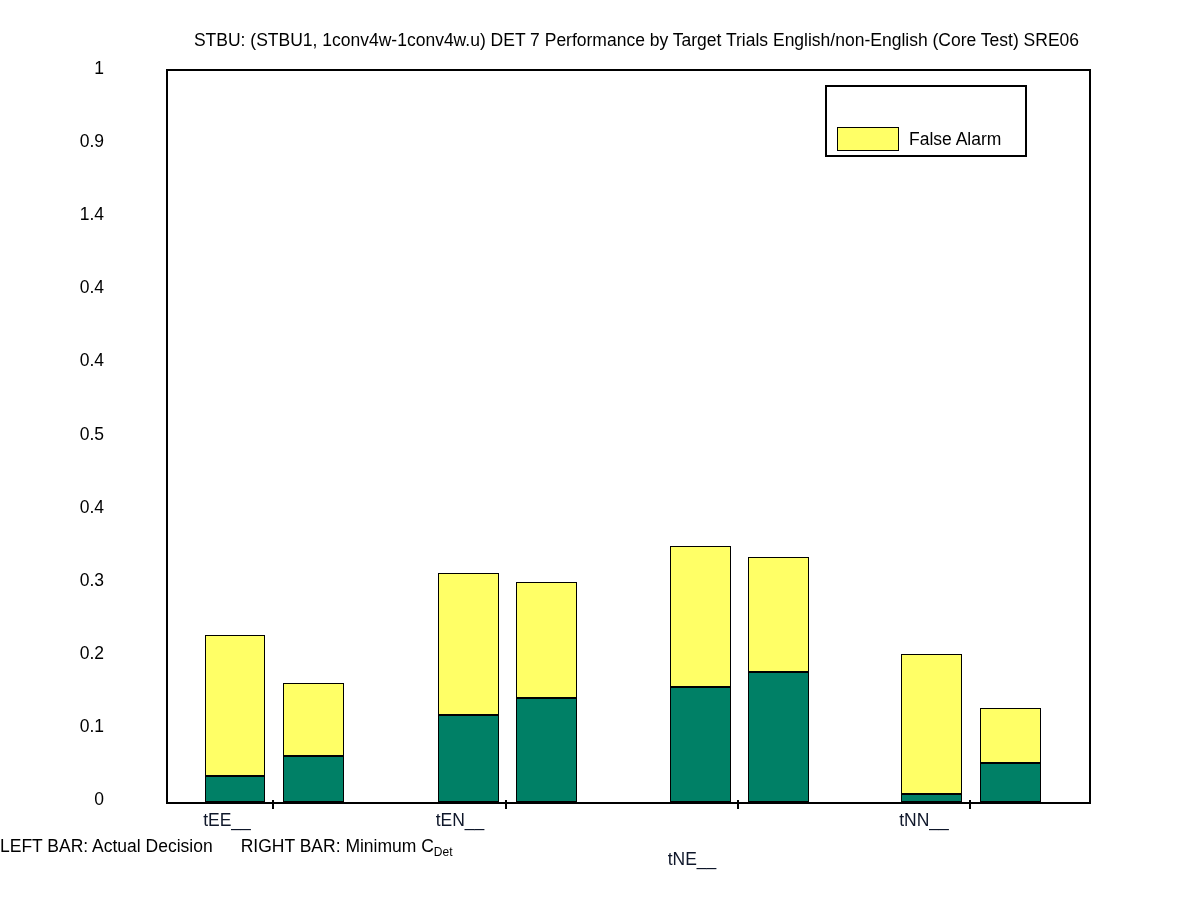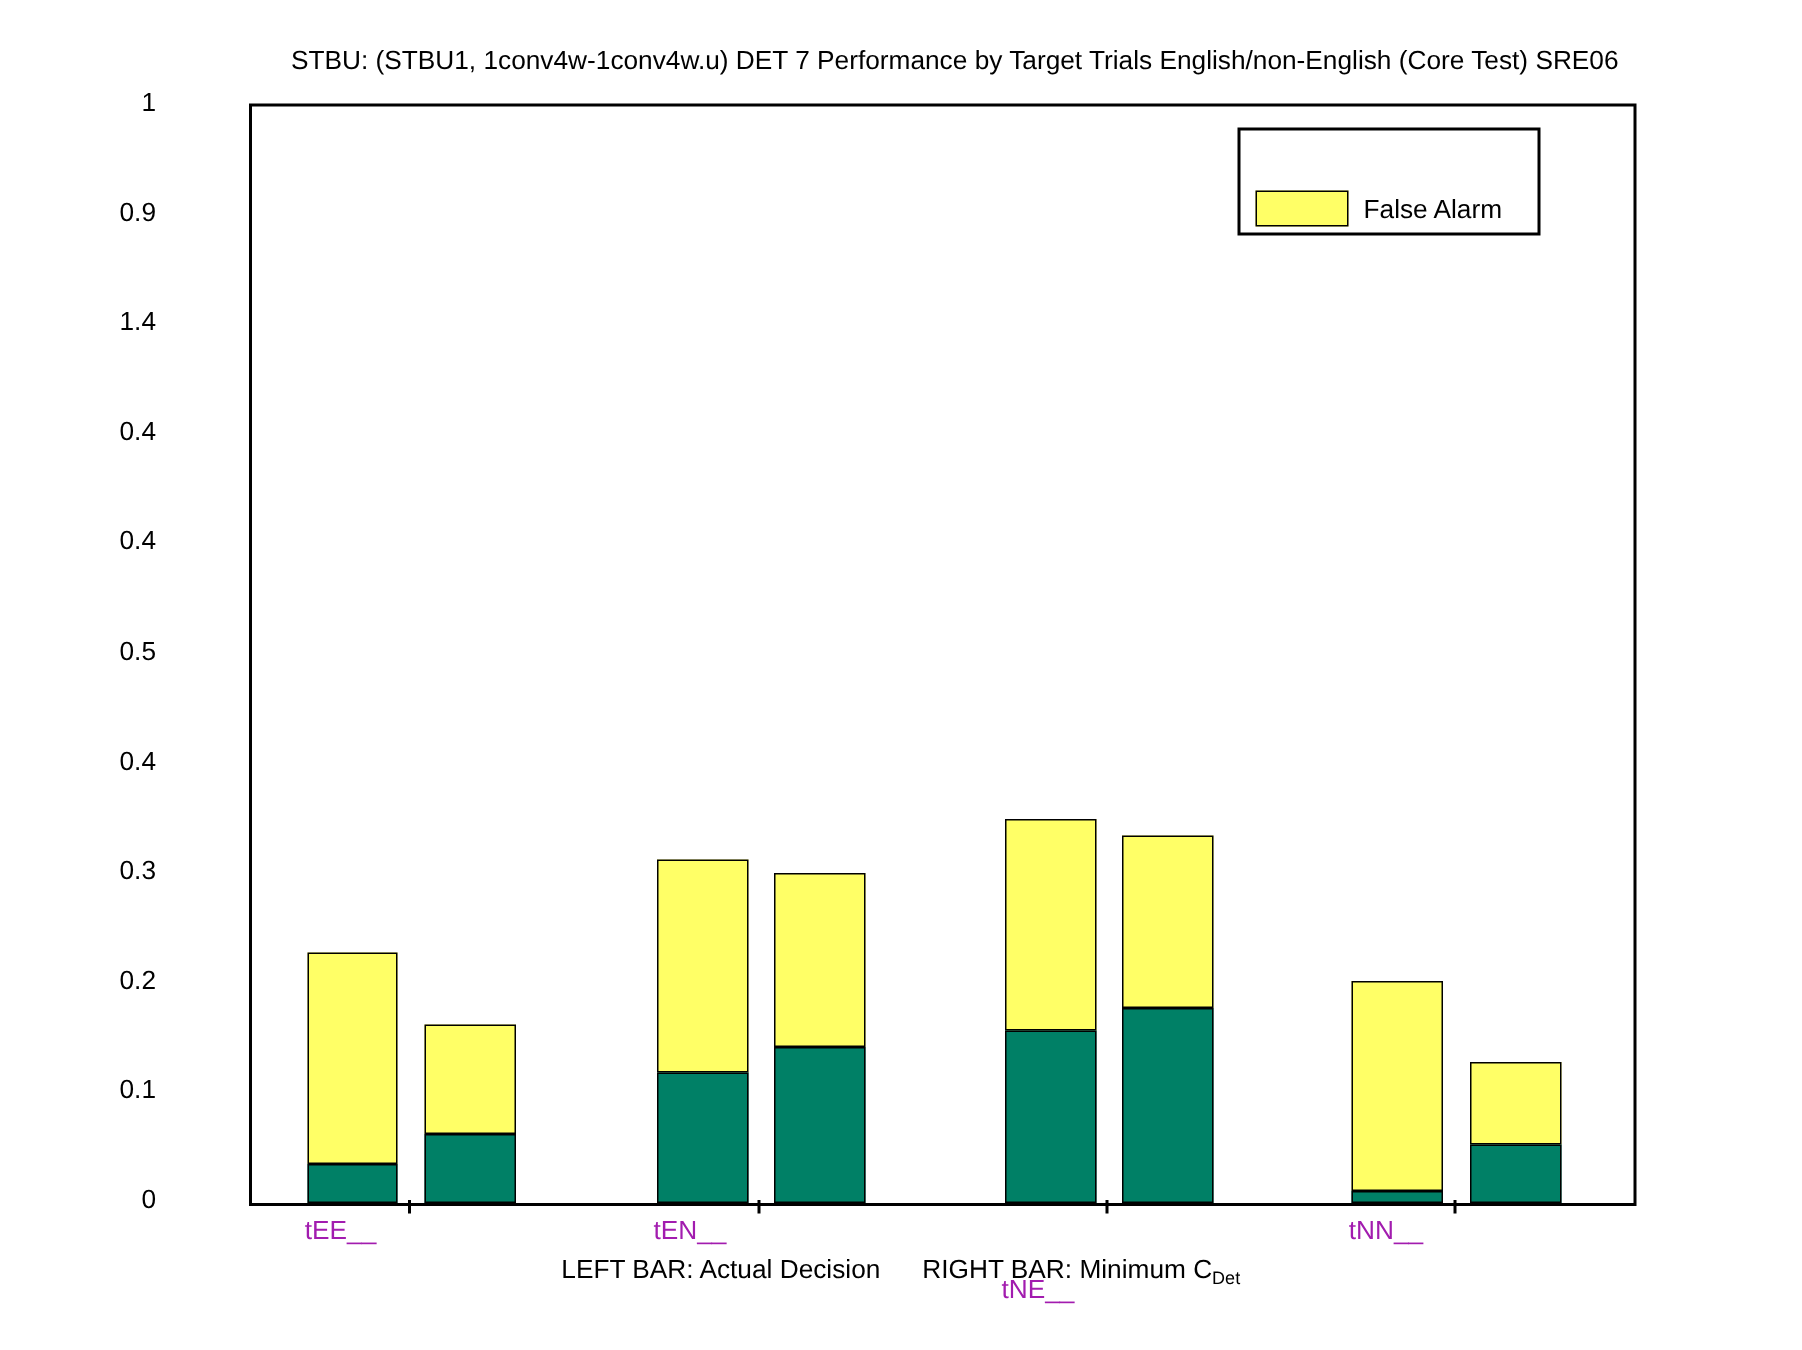--- a/index.html
+++ b/index.html
@@ -98,28 +98,27 @@
     border-left: 2px solid #000;
   }
   .xtick-label {
     position: absolute;
     top: 810px;
     width: 200px;
     text-align: center;
     font-size: 17.5px;
     line-height: 20px;
     white-space: nowrap;
-    color: #a21caf;
+    color: #0f172a;
   }
   #xlabel {
     position: absolute;
     left: 0;
     top: 836px;
     width: 1201px;
-    text-align: center;
     font-size: 17.5px;
     line-height: 21px;
     white-space: nowrap;
     color: #000;
   }
   #xlabel .sub {
     font-size: 12px;
     vertical-align: -4px;
   }
   #xlabel .gap { display: inline-block; width: 28px; }

